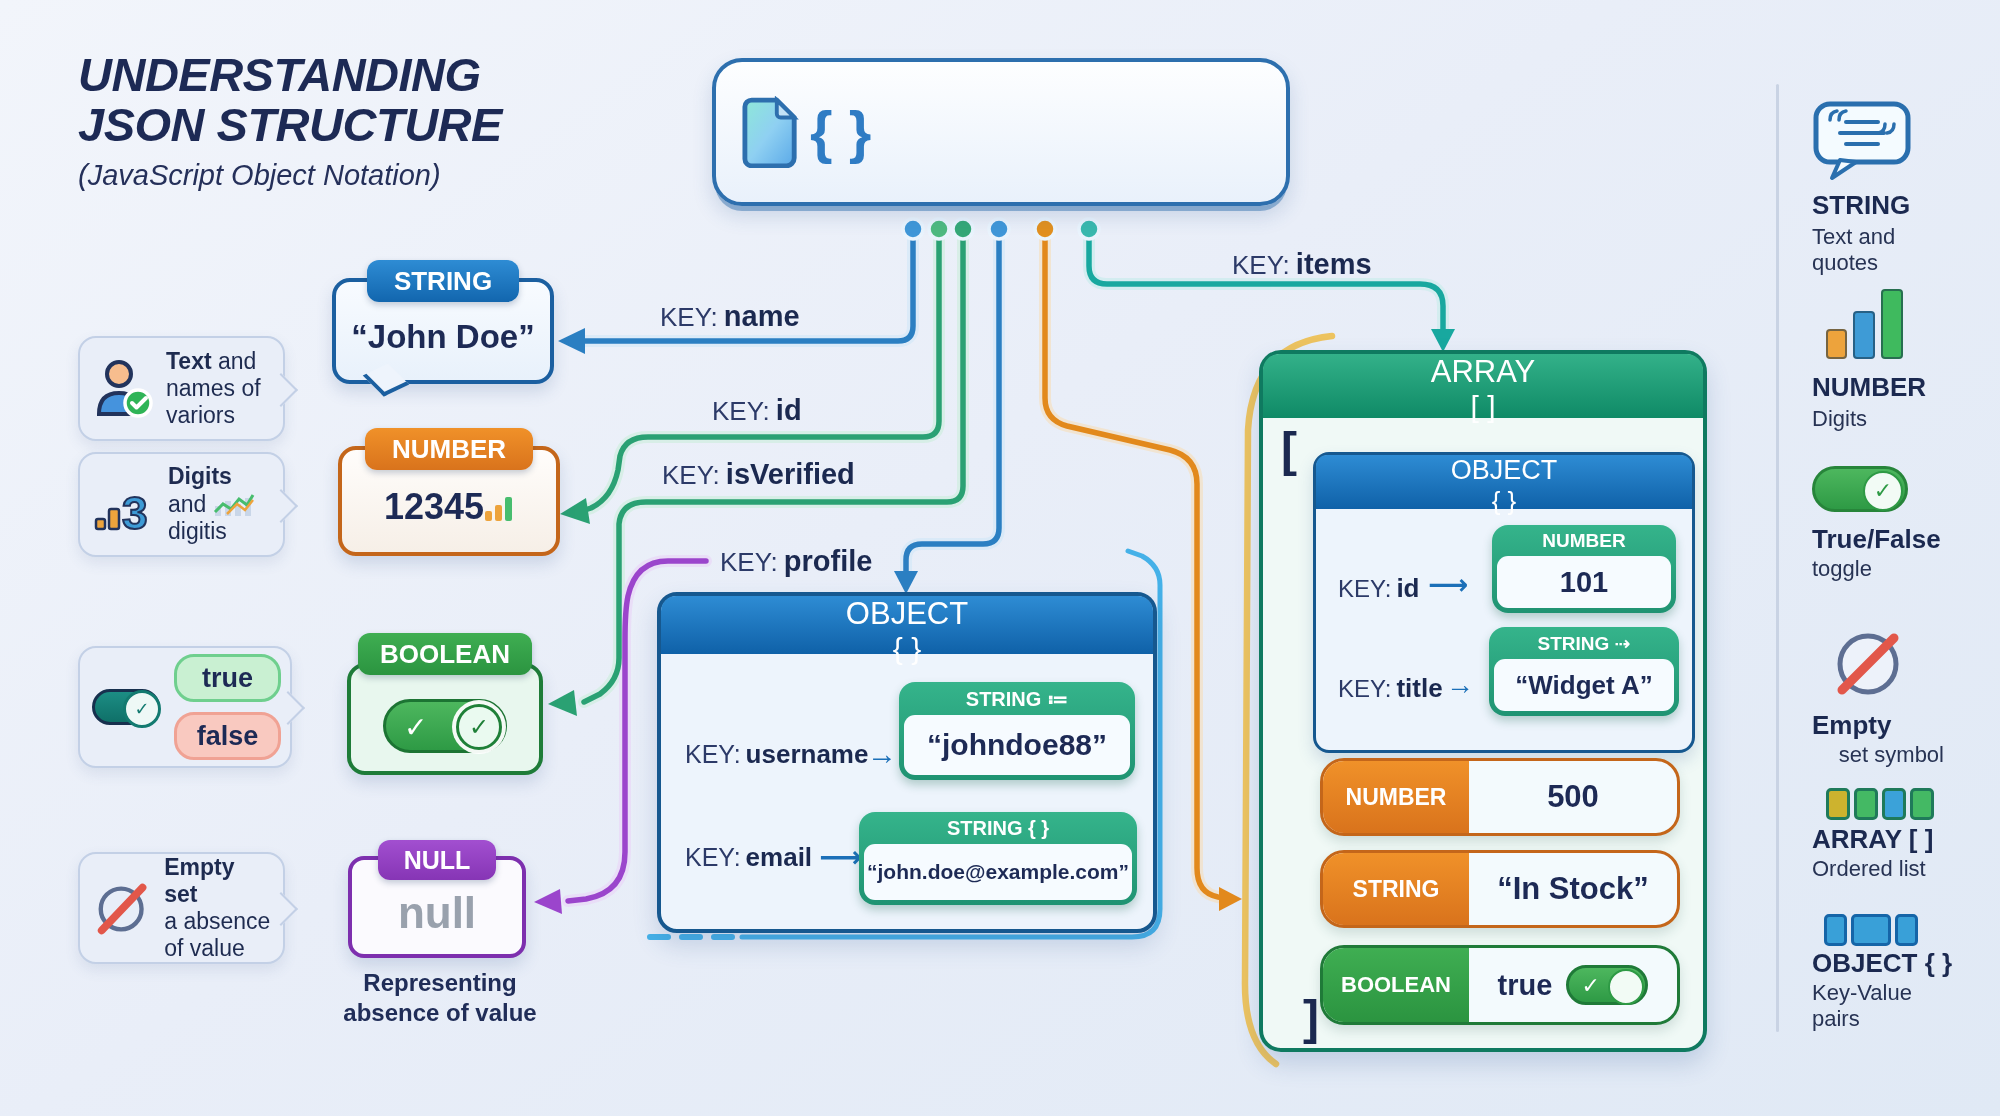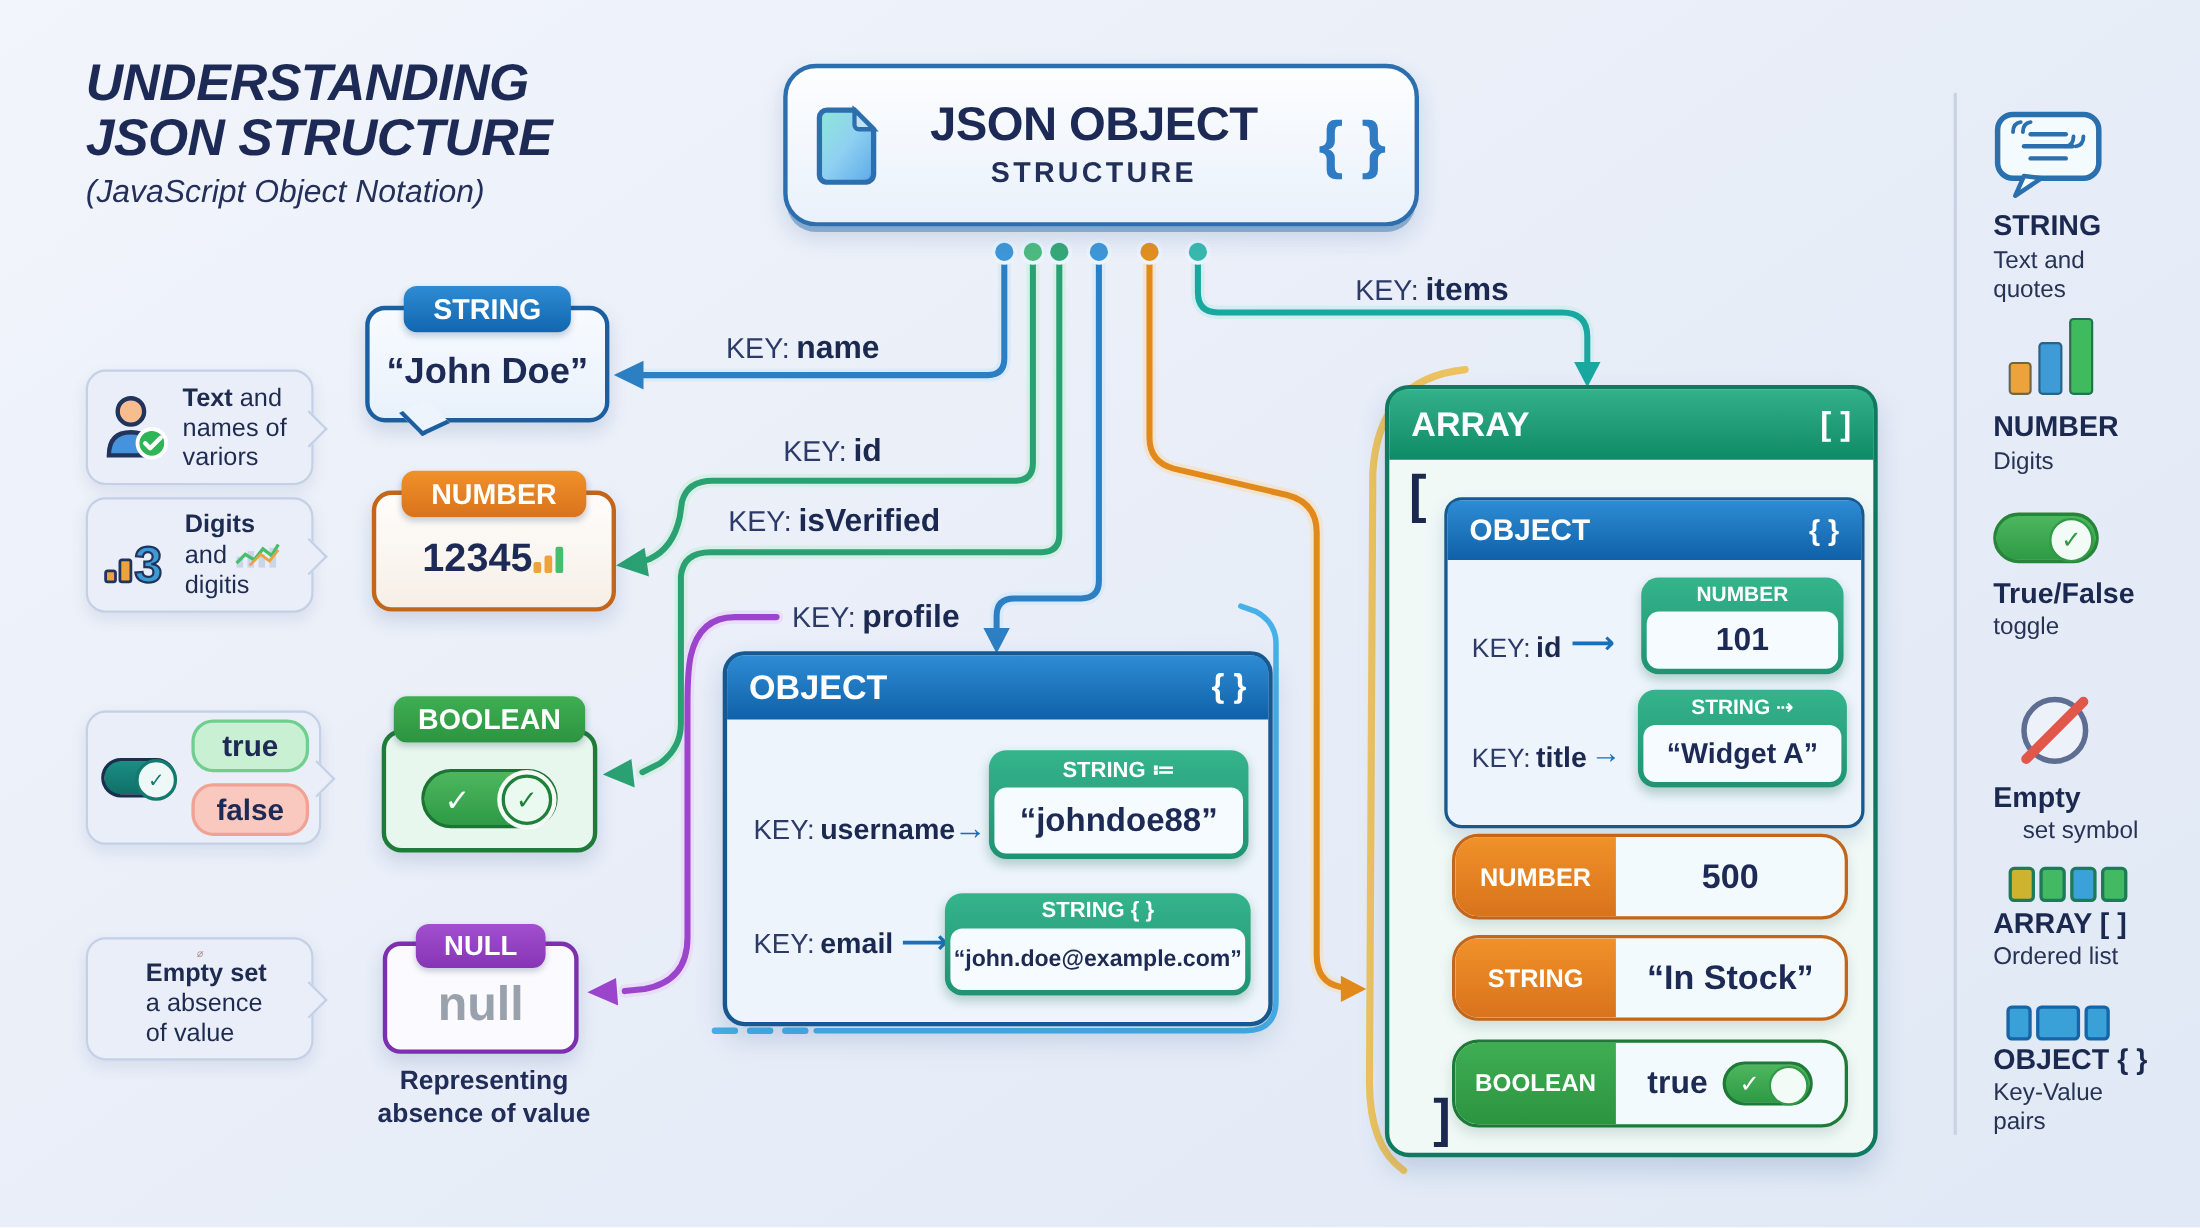--- a/index.html
+++ b/index.html
@@ -54,22 +54,22 @@
 
   .minipill{border-radius:20px;font-weight:bold;color:#1d2a55;display:flex;align-items:center;justify-content:center;}
 
   
   .tgl{position:relative;border-radius:999px;box-sizing:border-box;}
   .tgl .knob{position:absolute;border-radius:50%;display:flex;align-items:center;justify-content:center;font-weight:bold;}
   .tgl .tick{position:absolute;color:#fff;font-weight:bold;}
 
   
   .bigbox{z-index:3;border-radius:20px;box-sizing:border-box;box-shadow:0 12px 24px rgba(50,90,150,.20);}
-  .bighead{display:flex;align-items:center;justify-content:space-between;color:#fff;font-weight:bold;
-    border-radius:15px 15px 0 0;padding:0 20px;box-sizing:border-box;}
+  .bighead{display:flex;align-items:center;justify-content:flex-start;color:#fff;font-weight:normal;
+    border-radius:15px 15px 0 0;padding:0 20px;box-sizing:border-box;flex-direction:column;}
   .object-box{left:657px;top:592px;width:500px;height:341px;border:4px solid #16588f;background:#edf4fc;}
   .object-box .bighead{height:58px;background:linear-gradient(180deg,#2e8cd4,#0f61a8);font-size:31px;}
   .bighead .braces{font-size:30px;}
   .array-box{left:1259px;top:350px;width:448px;height:702px;border:4px solid #0f7a60;background:#f0f9f6;border-radius:22px;}
   .array-box .bighead{height:64px;background:linear-gradient(180deg,#33b189,#0f8a66;);background:linear-gradient(180deg,#33b189,#0f8a66);font-size:31px;border-radius:16px 16px 0 0;}
   .nested-object{left:50px;top:98px;width:376px;height:295px;border:3.5px solid #16588f;background:#edf4fc;border-radius:16px;position:absolute;box-shadow:0 8px 16px rgba(50,90,150,.18);}
   .nested-object .bighead{height:54px;background:linear-gradient(180deg,#2e8cd4,#0f61a8);font-size:27px;border-radius:11px 11px 0 0;}
   .krow{position:absolute;font-size:25px;color:#2c3a68;white-space:nowrap;}
   .krow b{font-size:26px;color:#1b2950;margin-left:5px;}
   .rarrow{position:absolute;color:#1b6fb8;font-weight:bold;font-size:30px;line-height:1;}
@@ -166,24 +166,20 @@
       <defs>
           <linearGradient id="docG" x1="0" y1="0" x2="1" y2="1">
         <stop offset="0" stop-color="#8ee8d8"></stop>
             <stop offset="0.5" stop-color="#8fd0f2"></stop>
             <stop offset="1" stop-color="#5aa9e8"></stop>
       </linearGradient>
         </defs>
       <path d="M10 4 h26 l18 18 v42 a8 8 0 0 1 -8 8 H10 a7 7 0 0 1 -7 -7 V11 a7 7 0 0 1 7 -7 z" fill="url(#docG)" stroke="#2d6fae" stroke-width="5"></path>
       <path d="M36 4 v14 a4 4 0 0 0 4 4 h14 z" fill="#c3e2f6" stroke="#2d6fae" stroke-width="4"></path>
     </svg>
-    <div class="root-mid">
-      <div class="root-title">JSON OBJECT</div>
-      <div class="root-sub">STRUCTURE</div>
-    </div>
     <div class="root-braces">{ }</div>
   </div>
 
   <div class="abs keylbl" style="left:660px;top:300px;">
     <span>KEY:</span><b>name</b>
   </div>
   <div class="abs keylbl" style="left:712px;top:394px;">
     <span>KEY:</span><b>id</b>
   </div>
   <div class="abs keylbl" style="left:662px;top:458px;">
@@ -240,21 +236,21 @@
     <div style="margin-left:14px;display:flex;flex-direction:column;gap:10px;">
       <div class="minipill" style="width:101px;height:42px;background:#c9f0d2;border:3px solid #6fcf8e;font-size:27px;">
         <span>true</span>
       </div>
       <div class="minipill" style="width:101px;height:42px;background:#f9c9c0;border:3px solid #f0a294;font-size:27px;">
         <span>false</span>
       </div>
     </div>
   </div>
 
-  <div class="abs card" style="left:78px;top:852px;width:207px;height:112px;flex-direction:column;">
+  <div class="abs card" style="left:78px;top:852px;width:207px;height:112px;">
     <svg width="62" height="62" viewBox="0 0 62 62">
       <circle cx="30" cy="32" r="21" fill="#e8eef8" stroke="#5d6e92" stroke-width="4.5"></circle>
       <line x1="10" y1="54" x2="52" y2="10" stroke="#e2574a" stroke-width="8" stroke-linecap="round"></line>
     </svg>
     <div class="ctext">
       <b>Empty set</b><br>
       <span>a absence</span><br>
       <span>of value</span>
     </div>
   </div>

